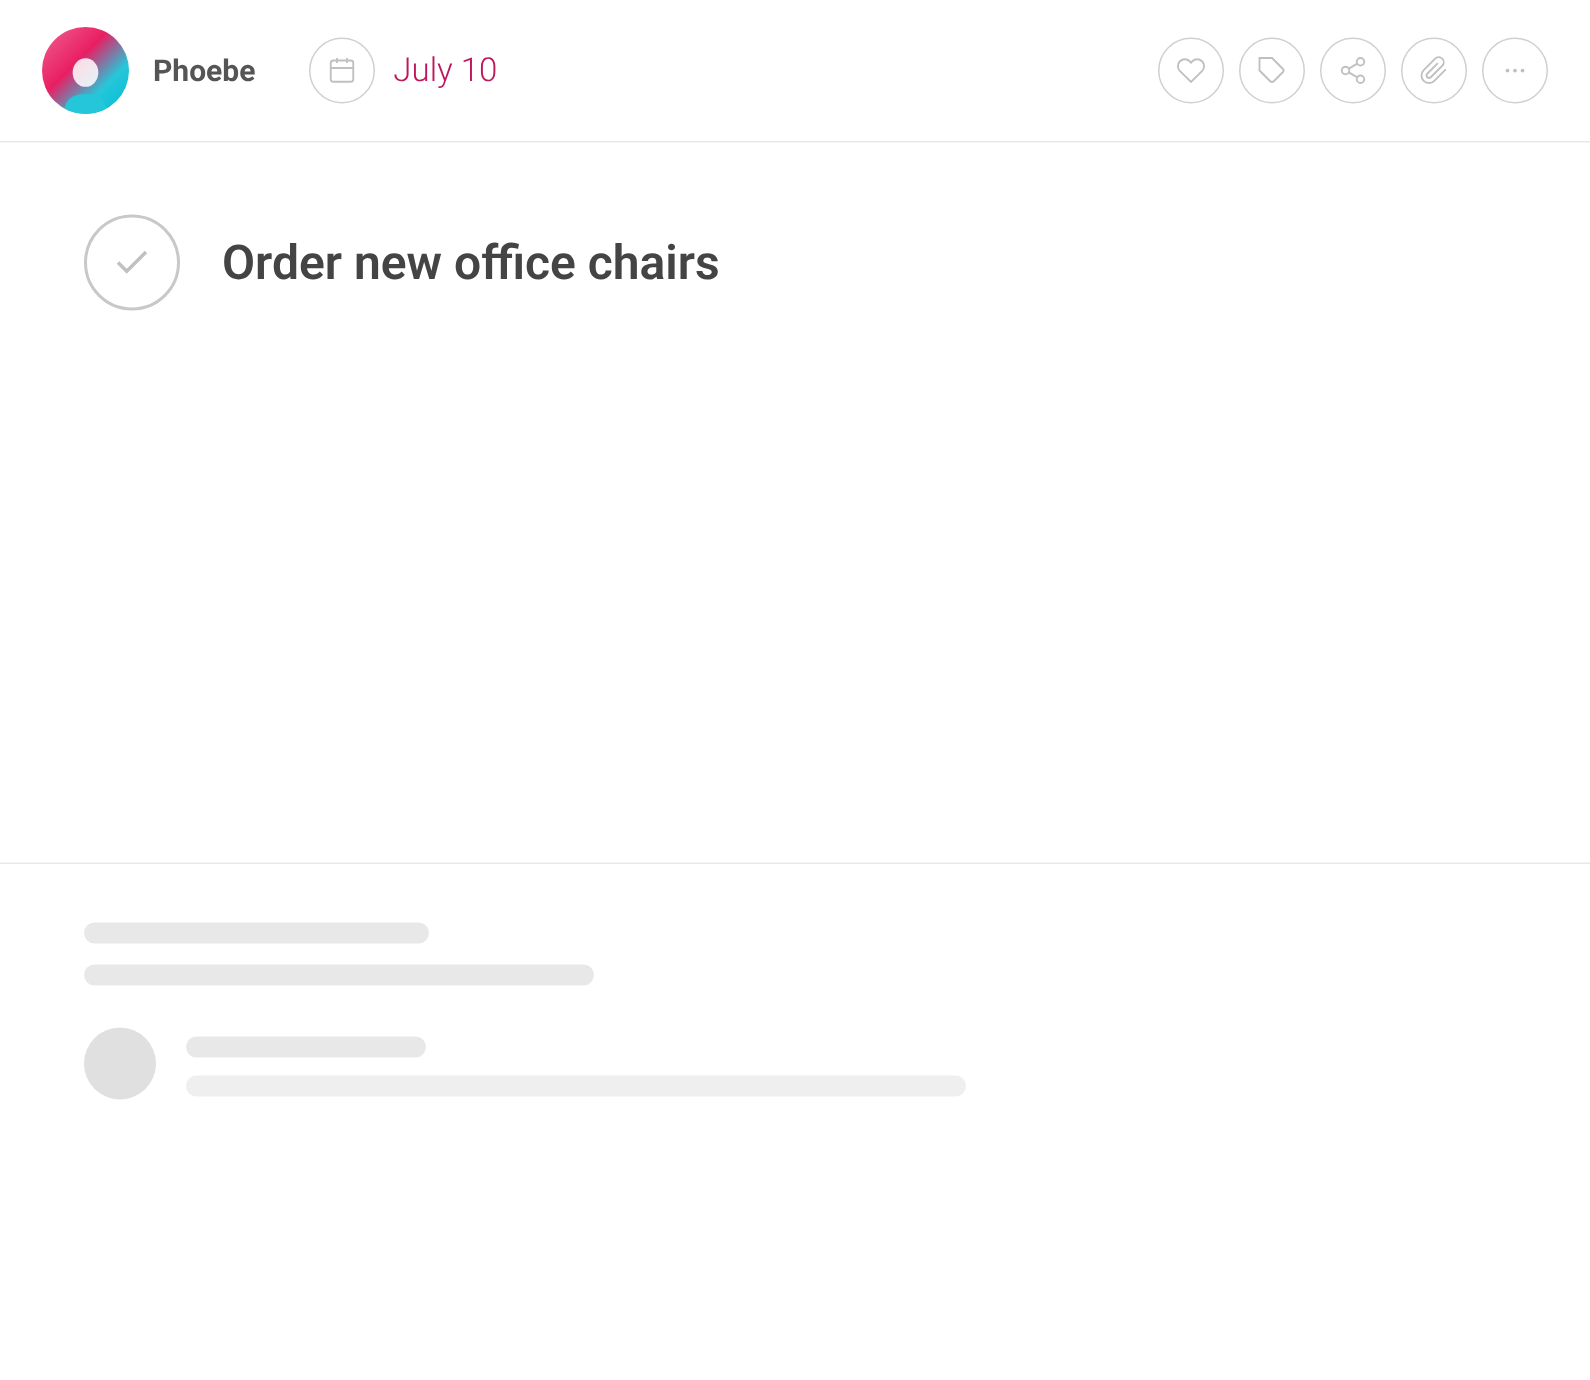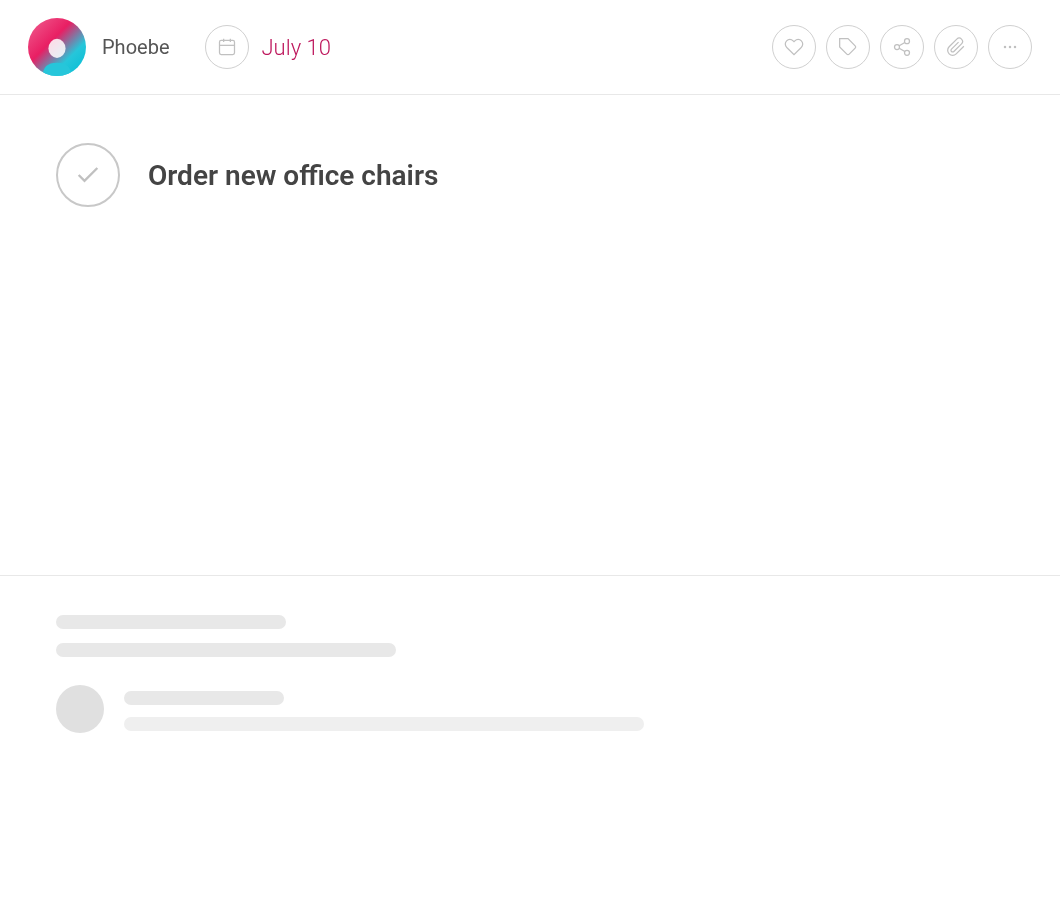--- a/index.html
+++ b/index.html
@@ -40,21 +40,21 @@
       bottom: 0;
       left: 50%;
       transform: translateX(-50%);
       width: 34px;
       height: 40px;
     }
 
     .user-name {
       font-size: 20px;
       color: #555;
-      font-weight: 400;
+      font-weight: 700;
       margin-left: 16px;
       margin-right: 36px;
     }
 
     .calendar-btn {
       display: flex;
       align-items: center;
       gap: 12px;
       background: none;
       border: none;
@@ -124,21 +124,21 @@
 
     .check-circle svg {
       width: 28px;
       height: 28px;
       stroke: #c0c0c0;
       fill: none;
       stroke-width: 2;
     }
 
     .task-title {
-      font-size: 28px;
+      font-size: 32px;
       color: #444;
       font-weight: 600;
     }
 
     
     .divider {
       height: 1px;
       background: #e8e8e8;
       margin: 0 0 40px 0;
       position: absolute;

